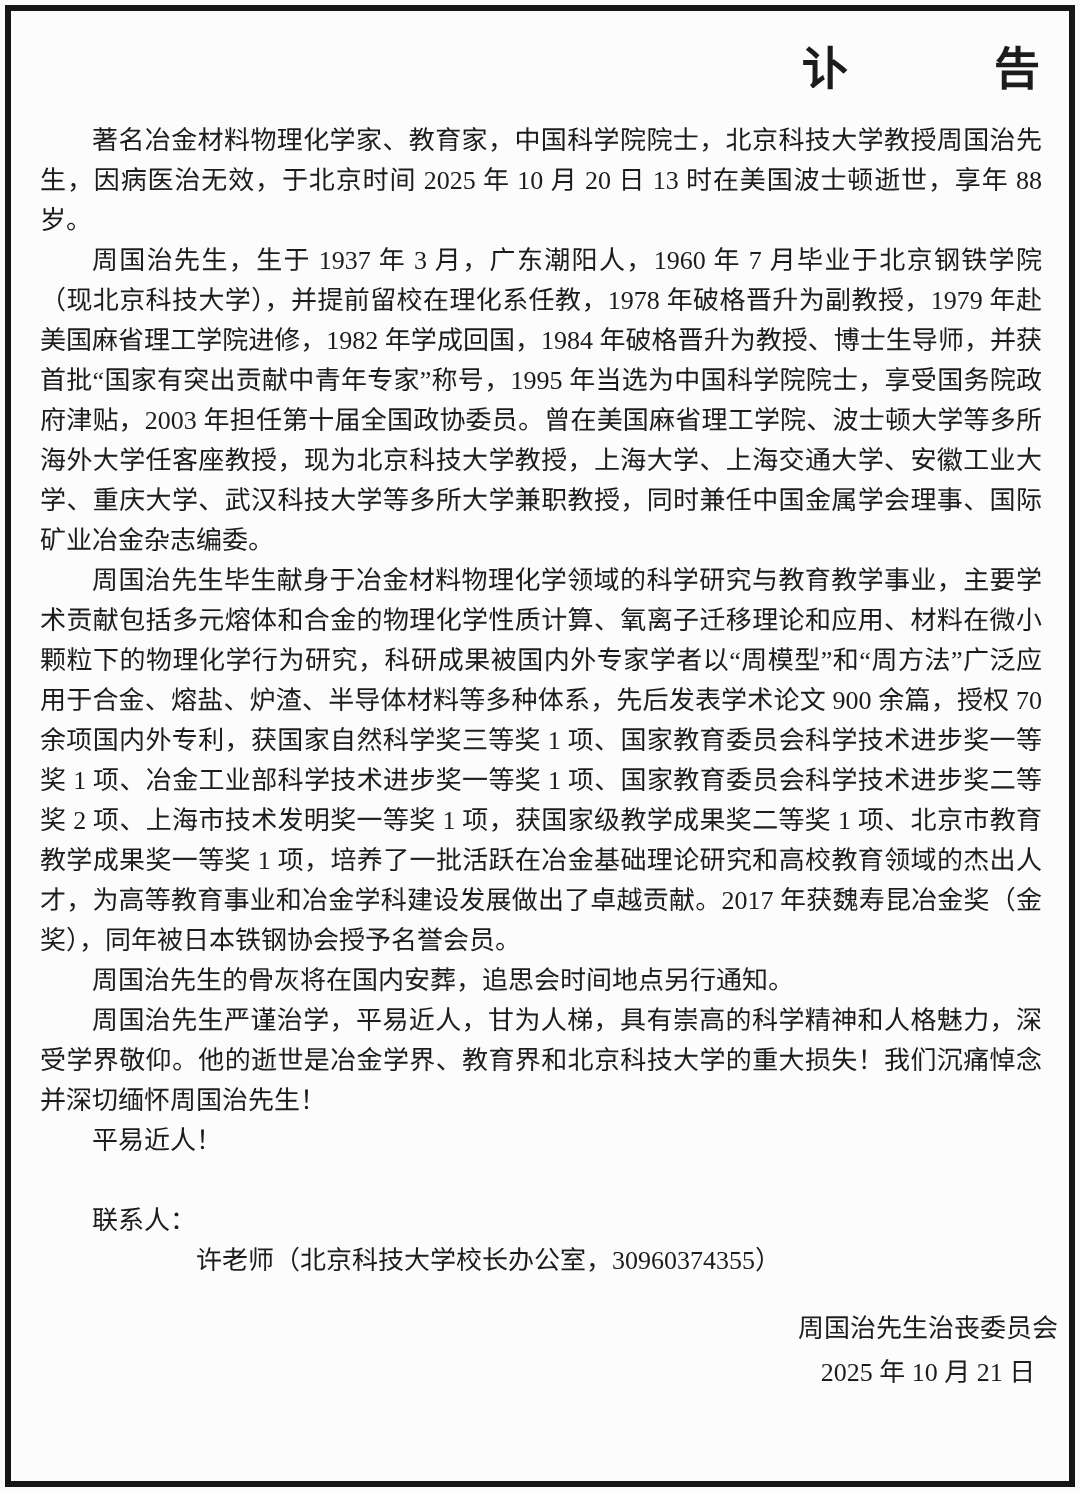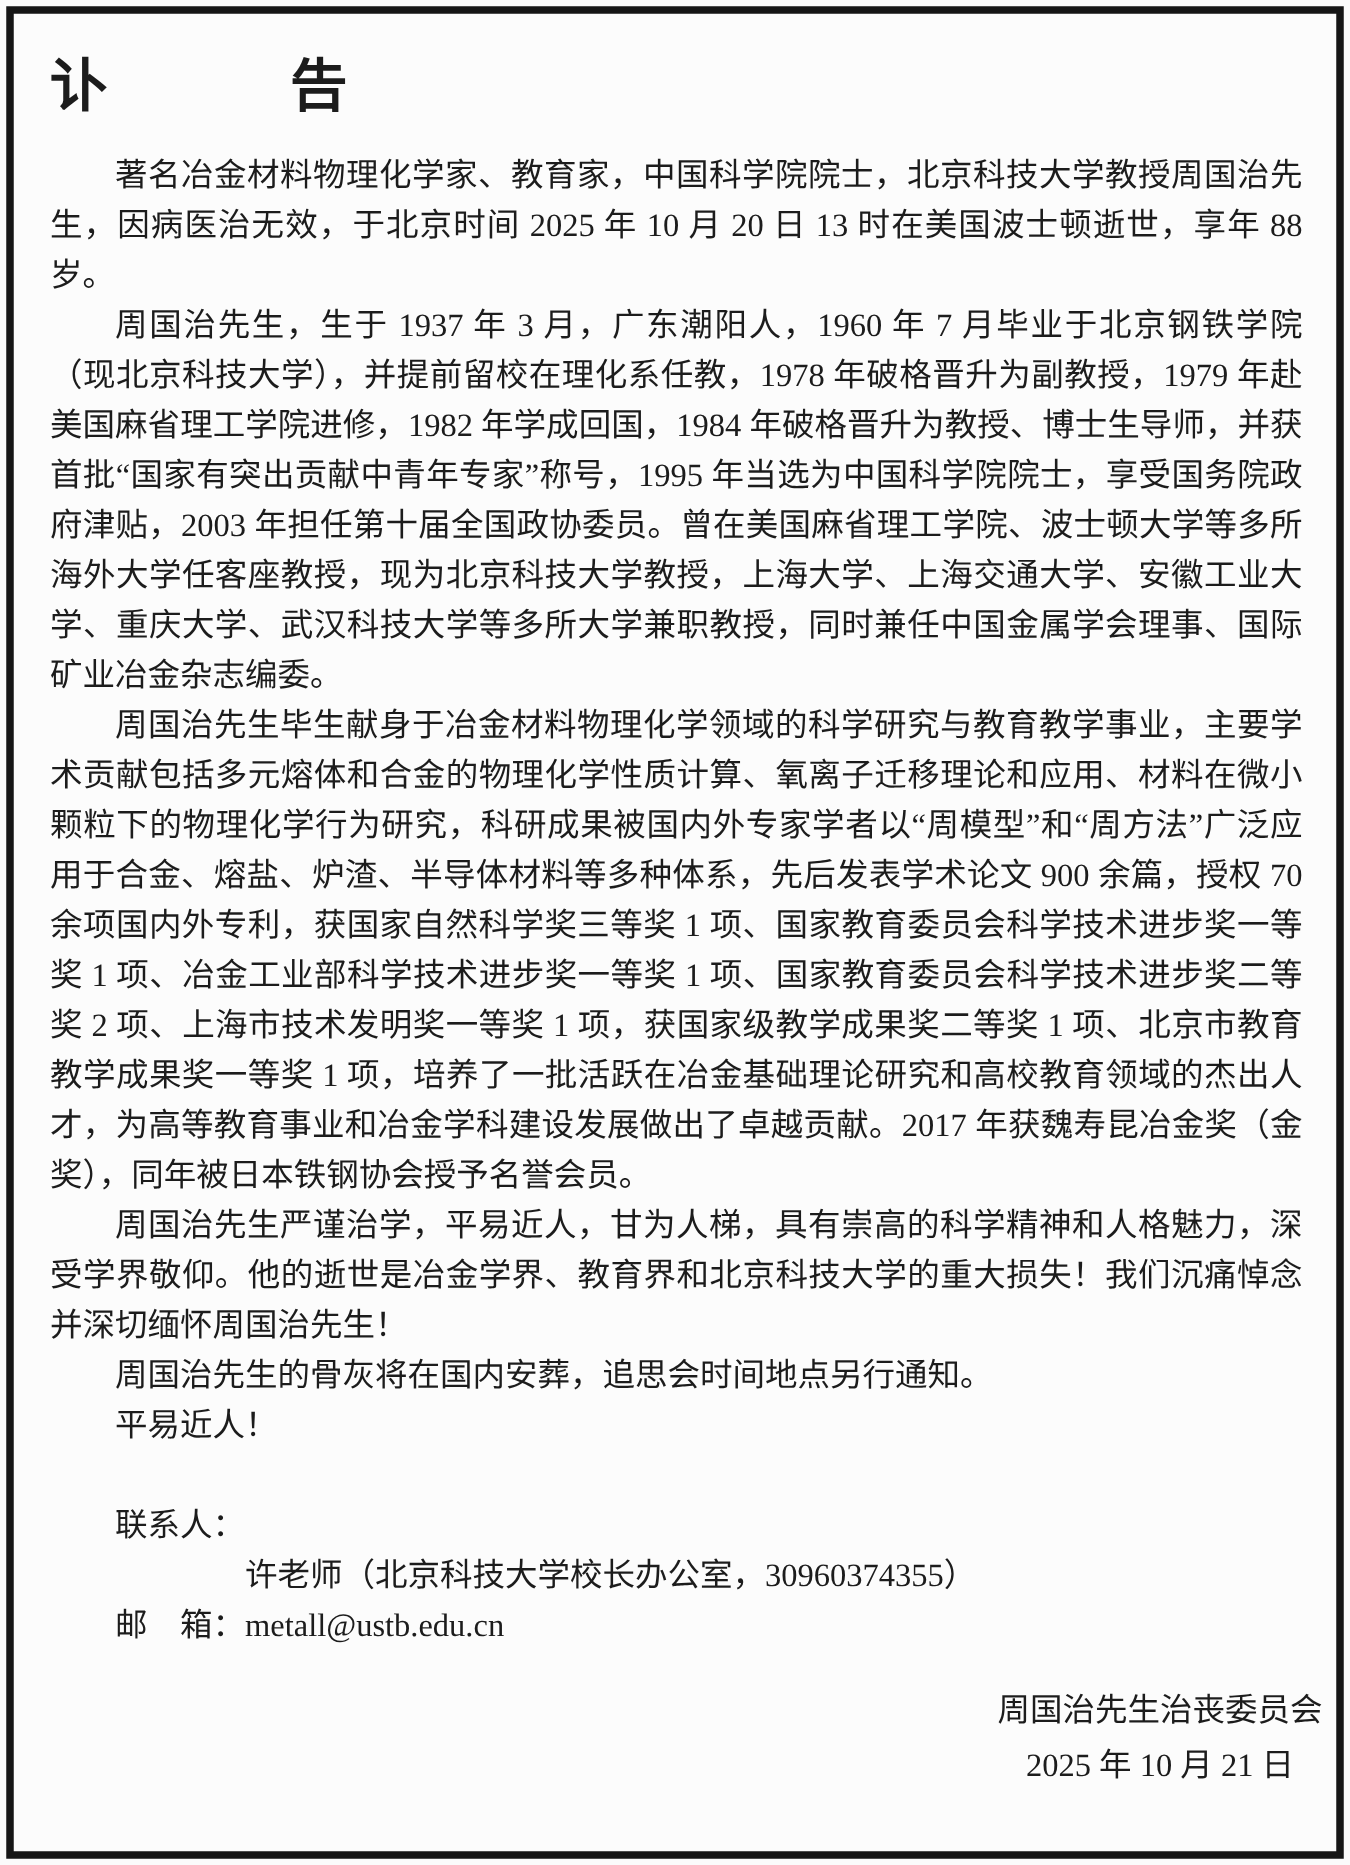--- a/index.html
+++ b/index.html
@@ -21,21 +21,21 @@
     left: 5px;
     right: 5px;
     bottom: 5px;
     border: 6px solid #161616;
     box-sizing: border-box;
     padding: 28px 27px 10px 29px;
     overflow: hidden;
     background: #fcfcfc;
   }
   .notice-title {
-    text-align: left;
+    text-align: right;
     font-size: 46px;
     line-height: 58px;
     font-weight: 900;
     letter-spacing: 2px;
     margin: 2px 0 22px 0;
   }
   .body-text p {
     margin: 0;
     font-size: 26px;
     line-height: 40px;
@@ -79,36 +79,32 @@
 <body>
 
 <div class="frame">
 
   <h1 class="notice-title">讣　　　告</h1>
 
   <div class="body-text">
     <p>著名冶金材料物理化学家、教育家，中国科学院院士，北京科技大学教授周国治先生，因病医治无效，于北京时间 2025 年 10 月 20 日 13 时在美国波士顿逝世，享年 88 岁。</p>
     <p>周国治先生，生于 1937 年 3 月，广东潮阳人，1960 年 7 月毕业于北京钢铁学院（现北京科技大学），并提前留校在理化系任教，1978 年破格晋升为副教授，1979 年赴美国麻省理工学院进修，1982 年学成回国，1984 年破格晋升为教授、博士生导师，并获首批“国家有突出贡献中青年专家”称号，1995 年当选为中国科学院院士，享受国务院政府津贴，2003 年担任第十届全国政协委员。曾在美国麻省理工学院、波士顿大学等多所海外大学任客座教授，现为北京科技大学教授，上海大学、上海交通大学、安徽工业大学、重庆大学、武汉科技大学等多所大学兼职教授，同时兼任中国金属学会理事、国际矿业冶金杂志编委。</p>
     <p>周国治先生毕生献身于冶金材料物理化学领域的科学研究与教育教学事业，主要学术贡献包括多元熔体和合金的物理化学性质计算、氧离子迁移理论和应用、材料在微小颗粒下的物理化学行为研究，科研成果被国内外专家学者以“周模型”和“周方法”广泛应用于合金、熔盐、炉渣、半导体材料等多种体系，先后发表学术论文 900 余篇，授权 70 余项国内外专利，获国家自然科学奖三等奖 1 项、国家教育委员会科学技术进步奖一等奖 1 项、冶金工业部科学技术进步奖一等奖 1 项、国家教育委员会科学技术进步奖二等奖 2 项、上海市技术发明奖一等奖 1 项，获国家级教学成果奖二等奖 1 项、北京市教育教学成果奖一等奖 1 项，培养了一批活跃在冶金基础理论研究和高校教育领域的杰出人才，为高等教育事业和冶金学科建设发展做出了卓越贡献。2017 年获魏寿昆冶金奖（金奖），同年被日本铁钢协会授予名誉会员。</p>
+    <p>周国治先生的骨灰将在国内安葬，追思会时间地点另行通知。</p>
     <p>周国治先生严谨治学，平易近人，甘为人梯，具有崇高的科学精神和人格魅力，深受学界敬仰。他的逝世是冶金学界、教育界和北京科技大学的重大损失！我们沉痛悼念并深切缅怀周国治先生！</p>
-    <p>周国治先生的骨灰将在国内安葬，追思会时间地点另行通知。</p>
     <p>平易近人！</p>
   </div>
 
   <div class="contact-block">
     <div class="contact-row">
       <span class="contact-label">联系人：</span>
     </div>
     <div class="contact-row">
       <span class="contact-label"></span>
       <span class="contact-value">许老师（北京科技大学校长办公室，30960374355）</span>
-    </div>
-    <div class="contact-row">
-      <span class="contact-label">邮　箱：</span>
-      <span class="contact-value">metall@ustb.edu.cn</span>
     </div>
   </div>
 
   <div class="signature-block">
     <div class="signature-inner">
       <div>周国治先生治丧委员会</div>
       <div>2025 年 10 月 21 日</div>
     </div>
   </div>
 

